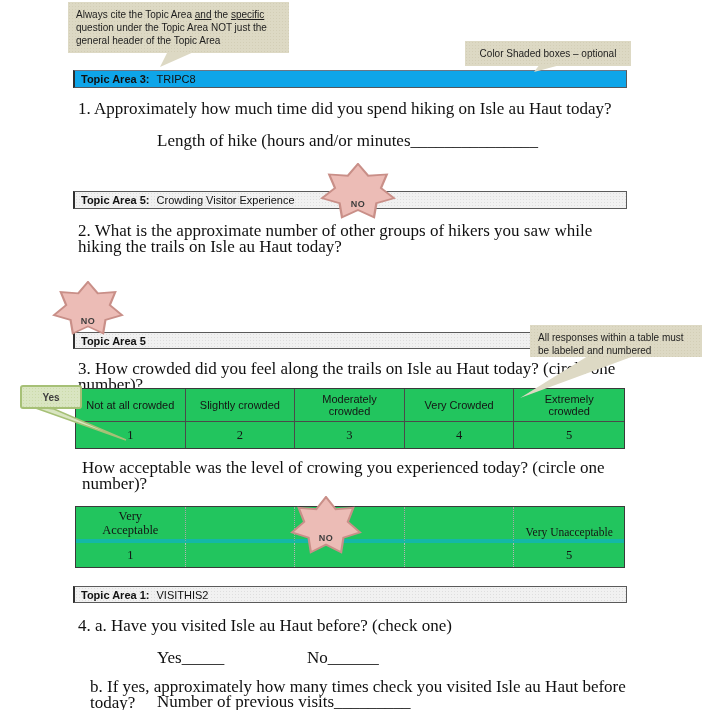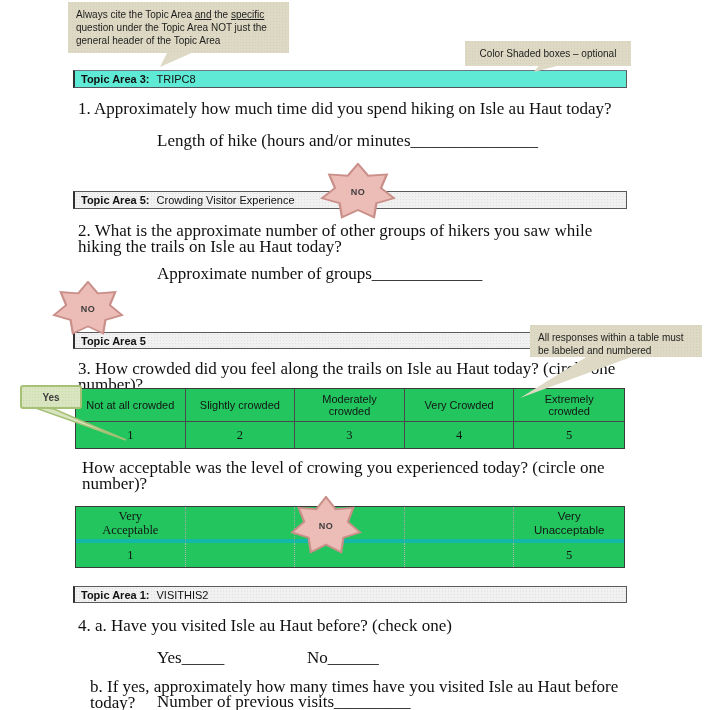--- a/index.html
+++ b/index.html
@@ -6,21 +6,21 @@
   .page{position:relative;width:705px;height:710px;background:#ffffff;overflow:hidden;
         font-family:"Liberation Serif",serif;color:#141414;}
 
   
   .bar{position:absolute;left:73px;width:554px;height:18px;box-sizing:border-box;
        border:1px solid #5a5a5a;border-left:2px solid #2f2f2f;
        font-family:"Liberation Sans",sans-serif;font-size:11px;line-height:16px;
        padding-left:6px;white-space:nowrap;color:#111;}
   .bar .lbl{font-weight:bold;}
   .bar .ttl{margin-left:4px;}
-  .bar.blue{background:#5eead4;border-top-color:#6b7686;border-bottom-color:#52575e;}
+  .bar.blue{background:#0ea5e9;border-top-color:#6b7686;border-bottom-color:#52575e;}
   .bar.gray{background:#f1f1f1;
             background-image:radial-gradient(#dedede 0.6px, transparent 0.6px);
             background-size:3px 3px;}
 
   
   .q{position:absolute;font-size:17px;line-height:15.5px;color:#101010;}
 
   
   .callout{position:absolute;box-sizing:border-box;background:#ddd9c4;
            background-image:radial-gradient(#d3ceb6 0.6px, transparent 0.6px);
@@ -31,21 +31,21 @@
   .callout.green{background:#d9e5c1;background-image:radial-gradient(#cbdaa9 0.6px, transparent 0.6px);
                  background-size:3px 3px;border:2px solid #a6c076;border-radius:3px;
                  font-weight:bold;color:#3d3d3d;text-align:center;padding:4px 6px;}
 
   
   .overlay{position:absolute;left:0;top:0;width:705px;height:710px;z-index:5;pointer-events:none;}
 
   
   .star{position:absolute;z-index:7;}
   .star svg{display:block;width:100%;height:100%;}
-  .star .star-label{position:absolute;left:0;top:0;width:100%;height:100%;
+  .star .star-label{position:absolute;left:0;top:12px;width:100%;height:100%;
         display:flex;align-items:center;justify-content:center;
         font-family:"Liberation Sans",sans-serif;font-weight:bold;font-size:9px;
         color:#3c3c3c;letter-spacing:0.5px;}
 
   
   .tbl{position:absolute;left:75px;width:550px;display:grid;
        grid-template-columns:repeat(5,1fr);box-sizing:border-box;
        border:1.5px solid #3a3a3a;background:#22c55e;}
   .tbl .cell{display:flex;align-items:center;justify-content:center;text-align:center;
              box-sizing:border-box;}
@@ -54,21 +54,21 @@
   .tbl1 .hcell:nth-child(5){border-right:none;}
   .tbl1 .hcell:nth-child(3) span{display:inline-block;max-width:78px;}
   .tbl1 .hcell:nth-child(5) span{display:inline-block;max-width:72px;}
   .tbl1 .vcell{height:26px;font-size:12.5px;border-right:1px solid #4a4a4a;}
   .tbl1 .vcell:nth-child(10){border-right:none;}
 
   .tbl2 .hcell{height:36px;border-right:1px dotted #a8a8a8;border-bottom:4px solid #14b8a6;
                font-size:12.5px;line-height:14px;}
   .tbl2 .hcell:nth-child(5){border-right:none;}
   .tbl2 .hcell:nth-child(1) span{display:inline-block;max-width:70px;}
-  .tbl2 .hcell:nth-child(5){font-family:Liberation Sans, sans-serif;font-size:11.5px;}
+  .tbl2 .hcell:nth-child(5){font-family:Liberation Serif, serif;font-size:11.5px;align-items:flex-end;}
   .tbl2 .hcell:nth-child(5) span{display:inline-block;max-width:92px;}
   .tbl2 .vcell{height:24px;font-size:12.5px;border-right:1px dotted #b5b5b5;}
   .tbl2 .vcell:nth-child(10){border-right:none;}
 </style>
 </head>
 <body>
 
 <div class="page">
 
   <svg class="overlay">
@@ -122,21 +122,20 @@
 
   <div class="q" style="left:78px;top:101px;width:545px;">1. Approximately how much time did you spend hiking on Isle au Haut today?</div>
   <div class="q" style="left:157px;top:133px;">Length of hike (hours and/or minutes_______________</div>
 
   <div class="bar gray" style="top:191px;">
     <span class="lbl">Topic Area 5:</span>
     <span class="ttl">Crowding Visitor Experience</span>
   </div>
 
   <div class="q" style="left:78px;top:223px;width:548px;">2. What is the approximate number of other groups of hikers you saw while hiking the trails on Isle au Haut today?</div>
-  <div class="q" style="left:157px;top:266px;">Approximate number of groups_____________</div>
 
   <div class="bar gray" style="top:332px;height:17px;">
     <span class="lbl">Topic Area 5</span>
     <span class="ttl"></span>
   </div>
 
   <div class="q" style="left:78px;top:361px;width:545px;">3.  How crowded did you feel along the trails on Isle au Haut today? (circle one number)?</div>
 
   <div class="tbl tbl1" style="top:388px;">
     <div class="cell hcell">
@@ -181,16 +180,16 @@
   </div>
 
   <div class="bar gray" style="top:586px;height:17px;">
     <span class="lbl">Topic Area 1:</span>
     <span class="ttl">VISITHIS2</span>
   </div>
 
   <div class="q" style="left:78px;top:618px;width:545px;">4. a. Have you visited Isle au Haut before? (check one)</div>
   <div class="q" style="left:157px;top:650px;">Yes_____</div>
   <div class="q" style="left:307px;top:650px;">No______</div>
-  <div class="q" style="left:90px;top:679px;width:560px;">b. If yes, approximately how many times have you visited Isle au Haut before today?</div>
+  <div class="q" style="left:90px;top:679px;width:560px;">b. If yes, approximately how many times check you visited Isle au Haut before today?</div>
   <div class="q" style="left:157px;top:694px;">Number of previous visits_________</div>
 
 </div>
 
 </body></html>

